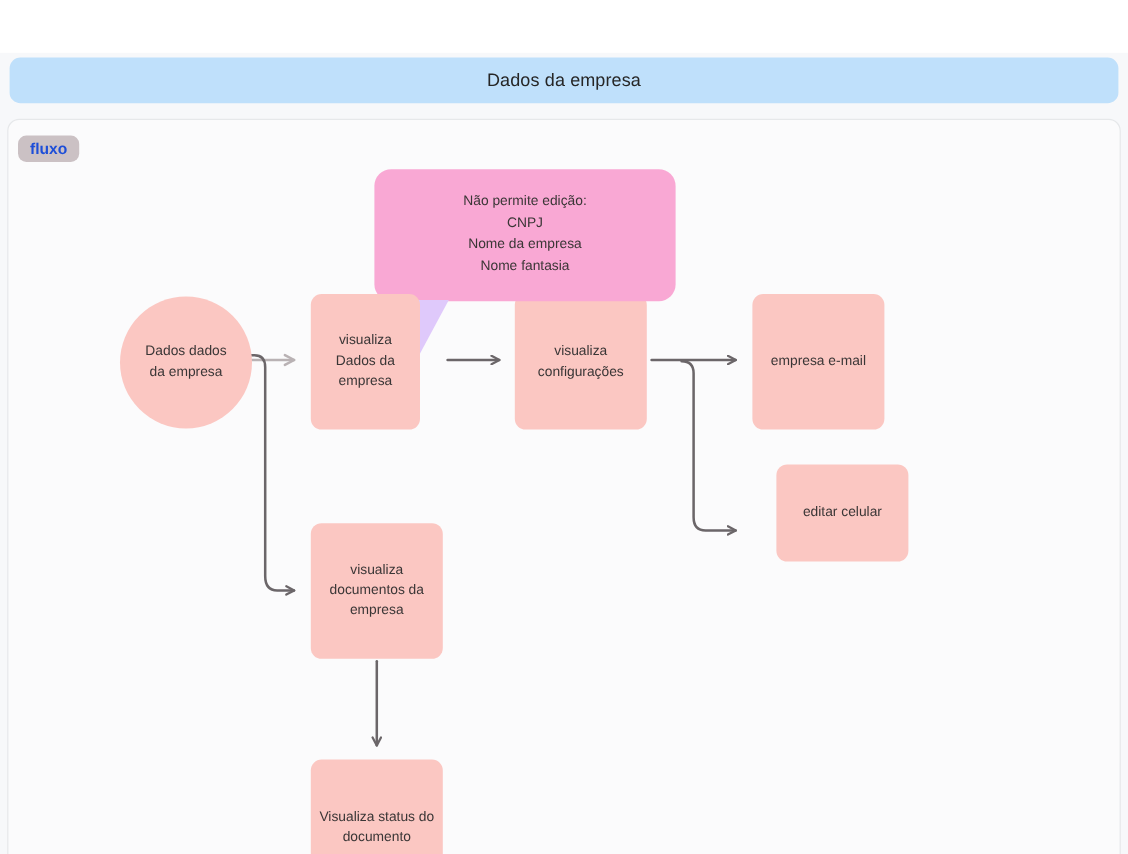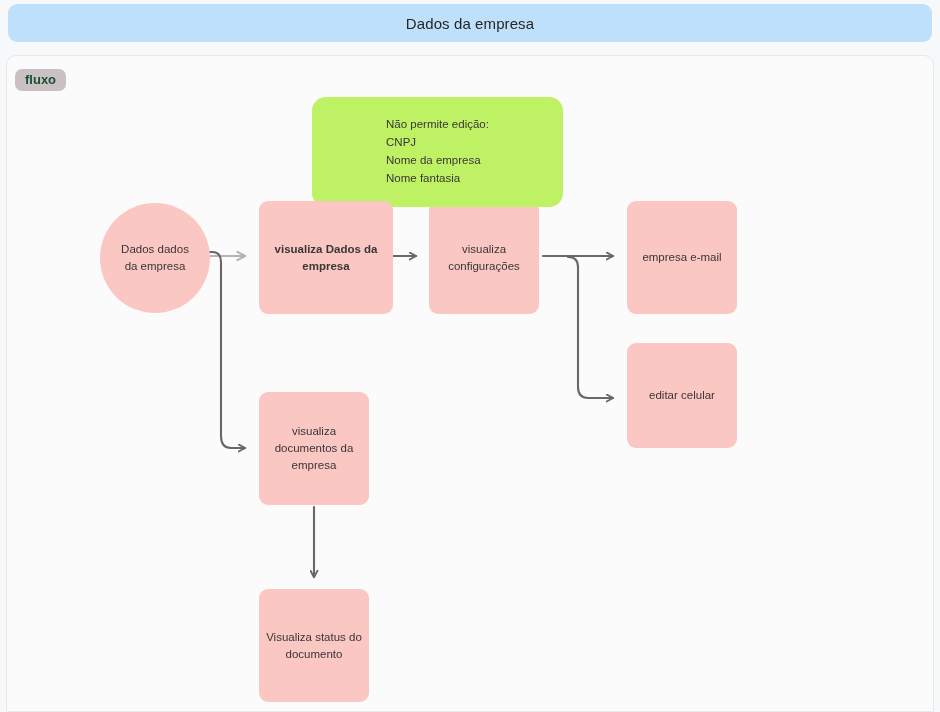--- a/index.html
+++ b/index.html
@@ -14,20 +14,21 @@
     overflow: hidden;
     font-family: "Liberation Sans", sans-serif;
     color: #3d3838;
   }
 
   
   .page {
     position: absolute;
     inset: 0;
     background: #f7f8fa;
+    margin-top: 44px;
   }
 
   
   .header-bar {
     position: absolute;
     left: 8px;
     top: 4px;
     width: 924px;
     height: 38px;
     background: #bfe0fb;
@@ -56,21 +57,21 @@
     box-sizing: border-box;
     overflow: hidden;
   }
 
   
   .fluxo-tag {
     position: absolute;
     left: 8px;
     top: 13px;
     background: #cbc1c4;
-    color: #14532d;
+    color: #1d4ed8;
     font-size: 13px;
     font-weight: bold;
     padding: 4px 10px 5px 10px;
     border-radius: 7px;
     line-height: 1;
   }
 
   
   .edges {
     position: absolute;
@@ -93,26 +94,26 @@
     font-size: 11.5px;
     line-height: 1.45;
     color: #3a3636;
     padding: 6px;
   }
   .node.rect { border-radius: 9px; }
   .node.circle { border-radius: 50%; }
 
   .callout {
     position: absolute;
-    background: #bef264;
+    background: #f9a8d4;
     border-radius: 14px;
     display: flex;
     align-items: center;
     justify-content: center;
-    text-align: left;
+    text-align: center;
     font-size: 11.5px;
     line-height: 1.55;
     color: #3a3636;
     box-sizing: border-box;
     padding: 8px 20px;
   }
   .callout-tail {
     position: absolute;
     width: 0;
     height: 0;
@@ -169,30 +170,30 @@
       <span class="node-label">Não permite edição:
 CNPJ
 Nome da empresa
 Nome fantasia</span>
     </div>
     <div class="callout-tail" style="left:339px; top:150px;
                 border-left: 0px solid transparent;
                 border-right: 28px solid transparent;
                 border-top: 52px solid #dfc9fb;"></div>
 
-    <div class="node rect" style="left:252px; top:145px; width:134px; height:113px;font-weight:bold;">
+    <div class="node rect" style="left:252px; top:145px; width:91px; height:113px;">
       <span class="node-label">visualiza Dados da
 empresa</span>
     </div>
 
     <div class="node rect" style="left:620px; top:145px; width:110px; height:113px;">
       <span class="node-label">empresa e-mail</span>
     </div>
 
-    <div class="node rect" style="left:620px; top:287px; width:110px; height:105px;">
+    <div class="node rect" style="left:640px; top:287px; width:110px; height:81px;">
       <span class="node-label">editar celular</span>
     </div>
 
     <div class="node rect" style="left:252px; top:336px; width:110px; height:113px;">
       <span class="node-label">visualiza
 documentos da
 empresa</span>
     </div>
 
     <div class="node rect" style="left:252px; top:533px; width:110px; height:113px;align-items:center;">

